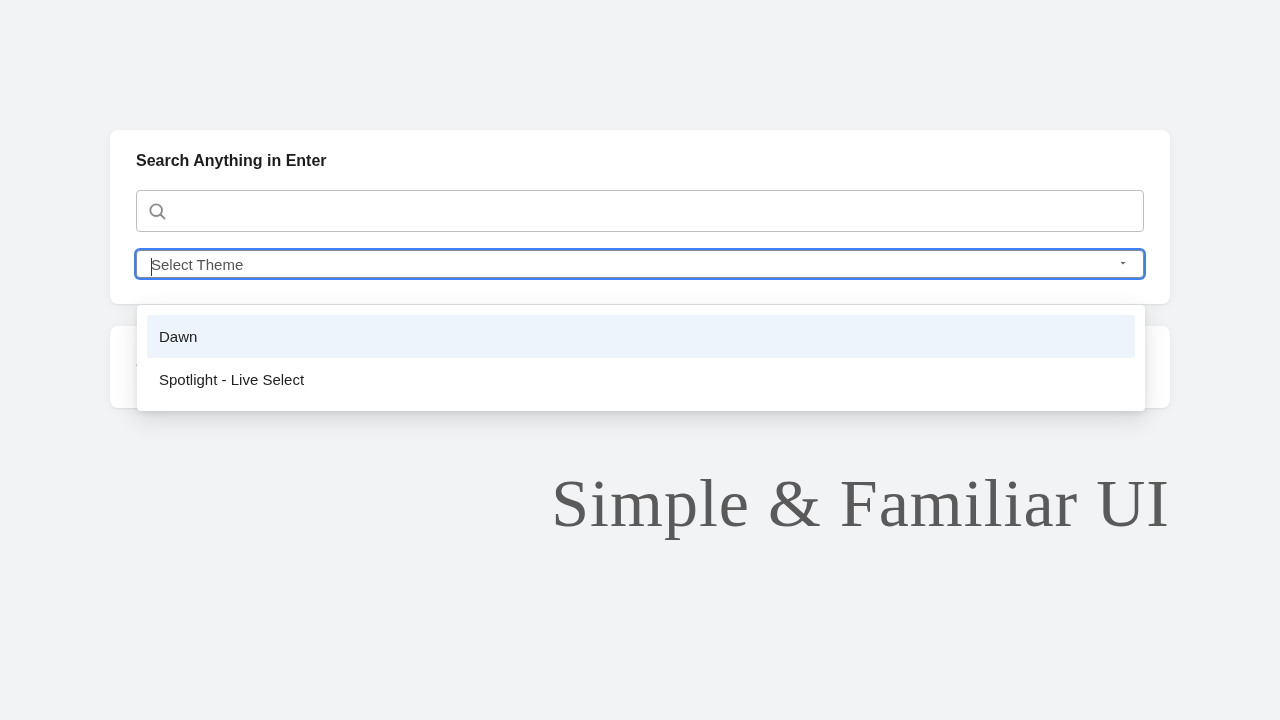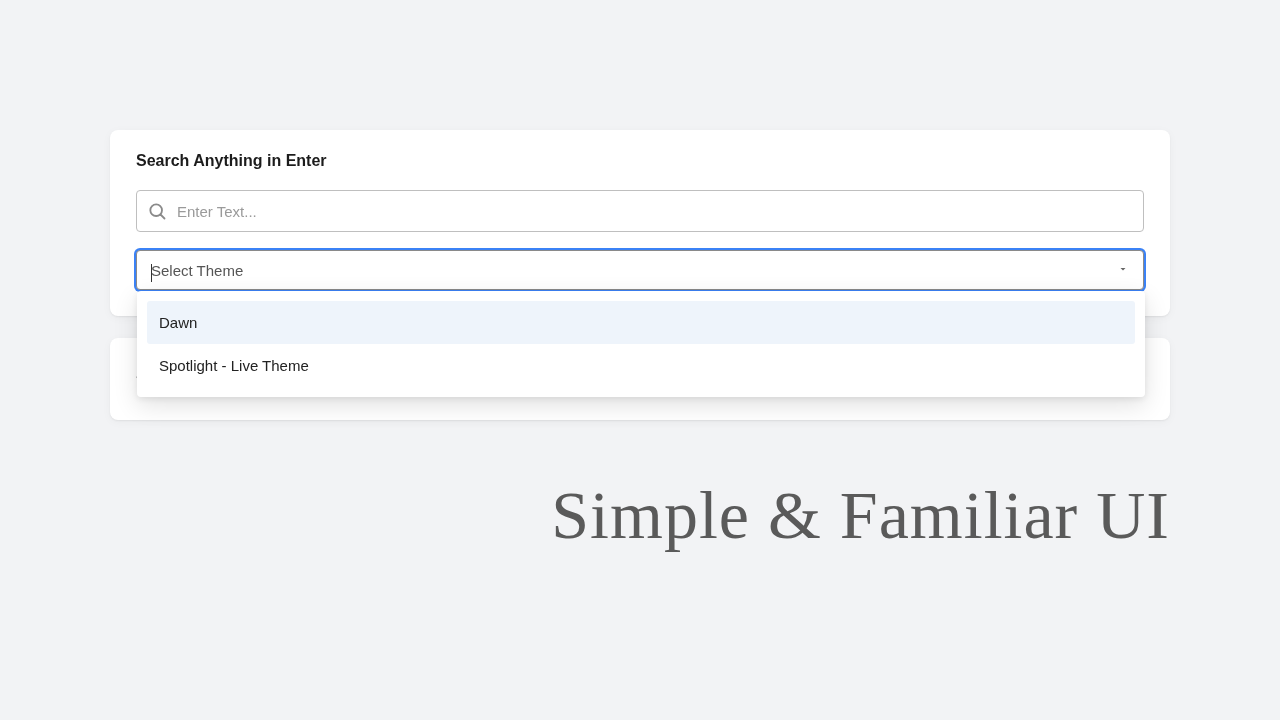--- a/index.html
+++ b/index.html
@@ -54,21 +54,21 @@
     }
     .search-input::placeholder {
       color: #9a9a9a;
     }
     .select-row {
       display: flex;
       align-items: center;
       justify-content: space-between;
       border: 1px solid #8a8a8a;
       border-radius: 4px;
-      height: 40px;
+      height: 28px;
       margin-top: 18px;
       padding: 0 14px;
       background: #fff;
       box-shadow: 0 0 0 2px #3b82f6;
       position: relative;
     }
     .select-placeholder {
       font-size: 15px;
       color: #555;
       position: relative;
@@ -82,21 +82,21 @@
       height:18px;
       background:#333;
     }
     .caret {
       color: #666;
     }
     .dropdown {
       position: absolute;
       left: 0;
       right: -2px;
-      top: 40px;
+      top: 54px;
       background: #fff;
       border-radius: 4px;
       box-shadow: 0 8px 24px rgba(0,0,0,0.12), 0 2px 6px rgba(0,0,0,0.08);
       padding: 10px;
       z-index: 20;
     }
     .dropdown-item {
       font-size: 15px;
       color: #222;
       padding: 13px 12px;
@@ -130,34 +130,33 @@
   <div class="card">
     <div class="card-title">Search Anything in Enter</div>
 
     <div class="search-row">
       <span class="icon">
         <svg width="20" height="20" viewBox="0 0 24 24" fill="none" stroke="currentColor" stroke-width="2.2" stroke-linecap="round" stroke-linejoin="round">
           <circle cx="11" cy="11" r="7"></circle>
           <line x1="21" y1="21" x2="16.2" y2="16.2"></line>
         </svg>
       </span>
-      <input class="search-input" type="text" placeholder="Enter Text..." style="">
     </div>
 
     <div class="select-row">
       <span class="select-placeholder">Select Theme</span>
       <span class="caret">
         <svg width="12" height="12" viewBox="0 0 24 24" fill="currentColor">
           <path d="M7 10l5 5 5-5z"></path>
         </svg>
       </span>
 
       <div class="dropdown">
         <div class="dropdown-item highlight">Dawn</div>
-        <div class="dropdown-item">Spotlight - Live Theme</div>
+        <div class="dropdown-item">Spotlight - Live Select</div>
       </div>
     </div>
   </div>
 
   <div class="card results-card">
     <div class="results-title">Search Result</div>
   </div>
 
   <div class="tagline">Simple &amp; Familiar UI</div>
 </div>

